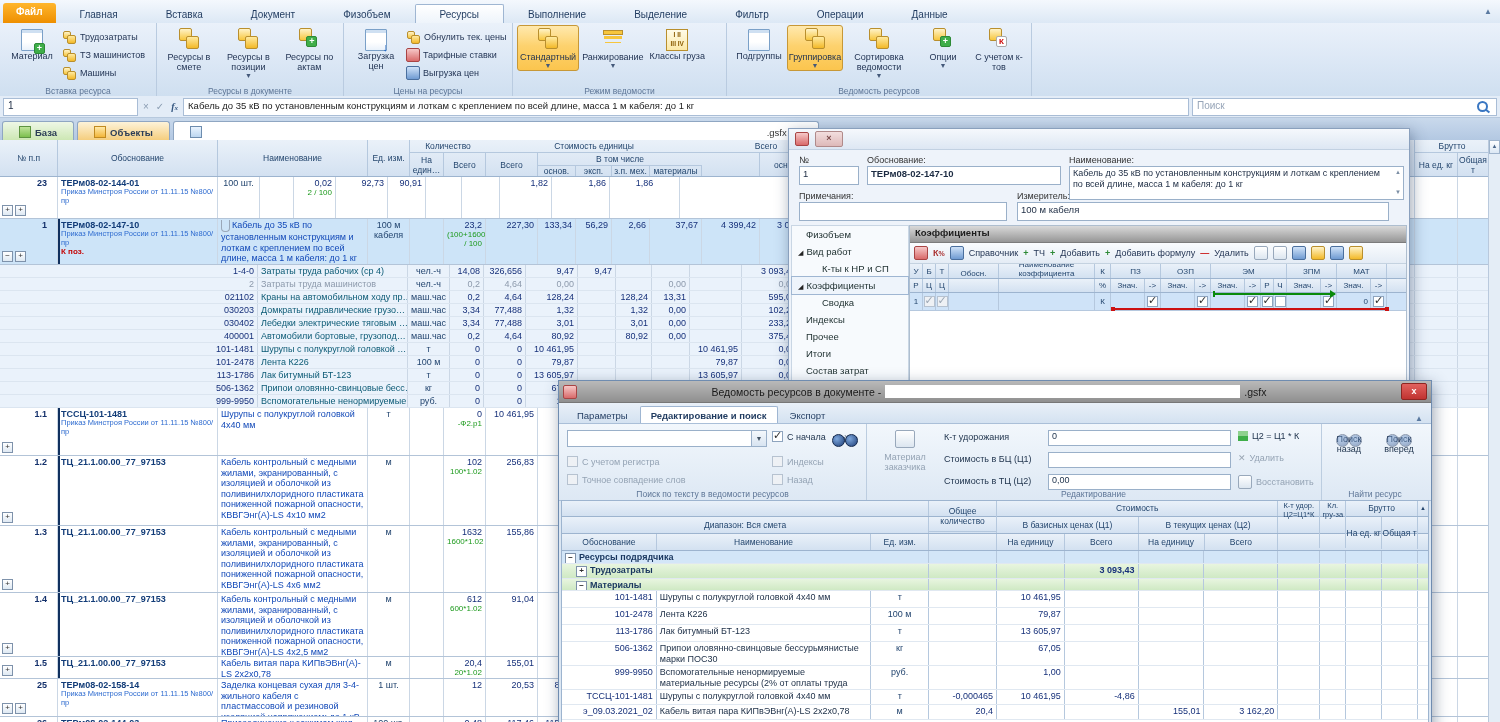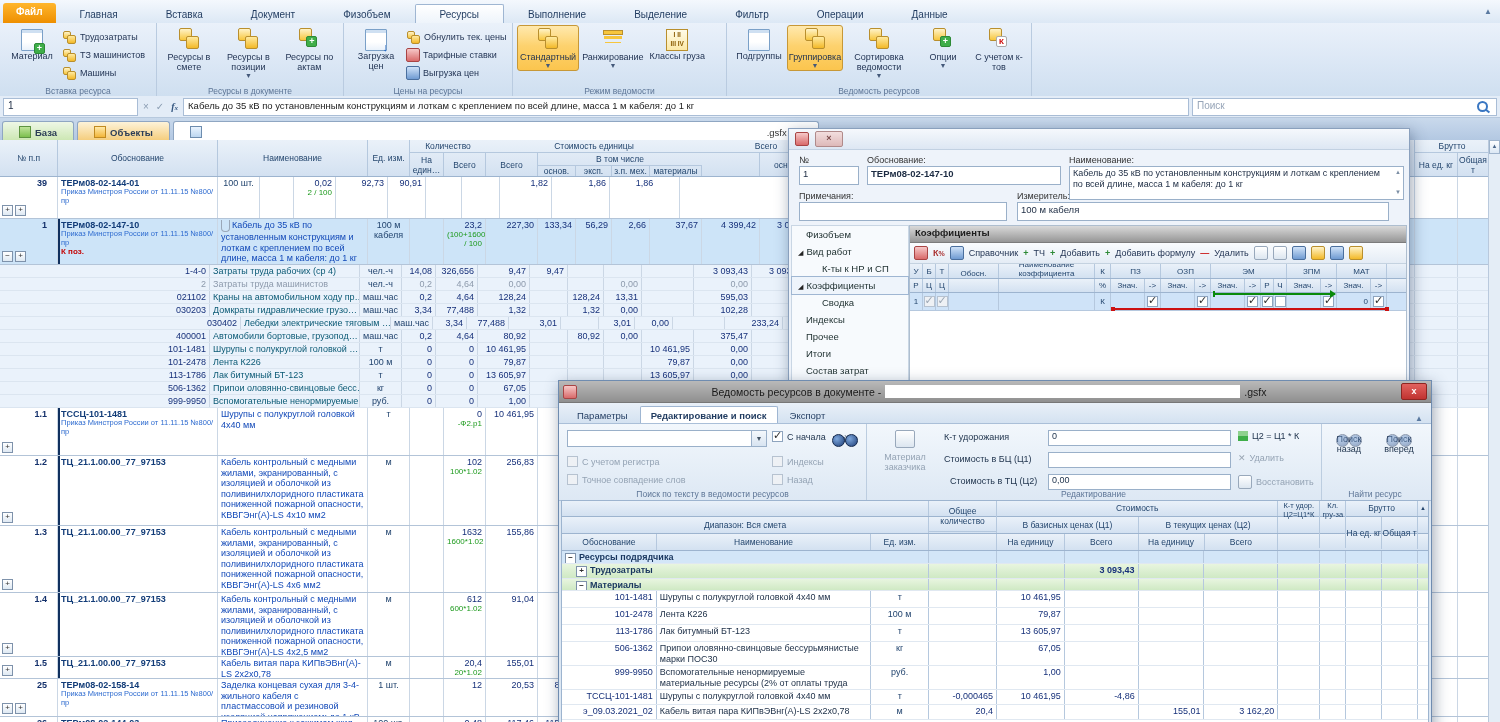--- a/index.html
+++ b/index.html
@@ -69,21 +69,21 @@
   
   .grid{position:absolute;left:0;top:140px;width:1500px;height:582px;background:#fff}
   .mthead{display:flex;height:36px;background:linear-gradient(#eaf1f9,#d3e1f1);border-bottom:1px solid #9db4cf;color:#24466e;font-size:8.5px}
   .hc{border-right:1px solid #b5c8de;display:flex;align-items:center;justify-content:center;text-align:center;overflow:hidden;box-sizing:border-box}
   .hstack{display:flex;flex-direction:column;box-sizing:border-box}
   .h1{height:12px;border-bottom:1px solid #b5c8de;display:flex;align-items:center;justify-content:center}
   .hrow{display:flex;flex:1}
   .w-exp{width:14px}.w-num{width:44px}.w-code{width:160px}.w-name{width:150px}.w-unit{width:42px}
   .w-qp{width:34px}.w-qt{width:42px}.w-ct{width:52px}.w-os{width:38px}.w-ek{width:36px}.w-zm{width:38px}
   .w-ma{width:52px}.w-to{width:58px}.w-oz{width:70px}.w-fill{flex:1}.w-bed{width:43px}.w-bt{width:31px}.w-sb{width:11px}
-  .w-rescode{width:210px}
+  .w-rescode{width:258px}
   .mt-row{display:flex;position:relative;border-bottom:1px solid #ccd8e6;overflow:hidden;box-sizing:border-box;background:#fff}
   .mt-row.pos{border-bottom-color:#b3c4d8}
   .mt-row.sel{background:#cde4f8}
   .mt-row.res{background:#eaf2fb;border-bottom-color:#dbe5f0}
   .mc{border-right:1px solid #cbd7e5;padding:1px 3px;overflow:hidden;box-sizing:border-box;font-size:9px}
   .num-c{text-align:right;font-weight:bold;color:#13306b;padding-right:10px}
   .val{text-align:right;color:#16307a;white-space:nowrap}
   .oz-c{text-align:center;color:#16307a;white-space:nowrap}
   .code-b{font-weight:bold;color:#123c78;font-size:9px;line-height:10px;white-space:nowrap}
   .order{color:#2f6cd0;font-size:7.5px;line-height:8.5px}
@@ -382,21 +382,21 @@
       <div class="hrow">
         <div class="hc w-bed">На ед. кг</div>
         <div class="hc w-bt">Общая т</div>
       </div>
     </div>
     <div class="hc w-sb" style="border-right:none"></div>
   </div>
   <div id="mt-rows">
       <div class="mt-row pos" style="height: 42px;">
         <div class="mc w-exp" style="border-right: none;"></div>
-        <div class="mc w-num num-c">39</div>
+        <div class="mc w-num num-c">23</div>
         <div class="mc w-code">
           <div class="code-b">ТЕРм08-02-144-01</div>
           <div class="order">Приказ Минстроя России от 11.11.15 №800/пр</div>
         </div>
         <div class="mc w-unit unit-c">100 шт.</div>
         <div class="mc w-qp"></div>
         <div class="mc w-qt">
           <div class="val">0,02</div>
           <div class="note">2 / 100</div>
         </div>
@@ -512,21 +512,21 @@
         <div class="mc w-ek val">1,32</div>
         <div class="mc w-zm val">0,00</div>
         <div class="mc w-ma val"></div>
         <div class="mc w-to val">102,28</div>
         <div class="mc w-oz oz-c"></div>
         <div class="mc w-fill"></div>
         <div class="mc w-bed"></div>
         <div class="mc w-bt"></div>
         <div class="w-sb"></div>
       </div>
-      <div class="mt-row res" style="height: 13px; padding-left: 31px;">
+      <div class="mt-row res" style="height: 13px;">
         <div class="mc w-rescode rcode">030402</div>
         <div class="mc w-name"><span class="rname">Лебедки электрические тяговым …</span></div>
         <div class="mc w-unit unit-c">маш.час</div>
         <div class="mc w-qp val">3,34</div>
         <div class="mc w-qt val">77,488</div>
         <div class="mc w-ct val">3,01</div>
         <div class="mc w-os val"></div>
         <div class="mc w-ek val">3,01</div>
         <div class="mc w-zm val">0,00</div>
         <div class="mc w-ma val"></div>
@@ -1036,21 +1036,21 @@
     </div>
     <div class="tgroup" style="left:307px;width:455px">
       <div class="tbtn dis" style="left:8px;top:6px;width:62px">
         <span class="mini" style="width:18px;height:16px"></span>
         <div class="bl dis">Материал заказчика</div>
       </div>
       <div class="fldlab" style="left:78px;top:8px">К-т удорожания</div>
       <div class="fld" style="left:182px;top:6px">0</div>
       <div class="fldlab" style="left:78px;top:30px">Стоимость в БЦ (Ц1)</div>
       <div class="fld" style="left:182px;top:28px"></div>
-      <div class="fldlab" style="left:84px;top:52px">Стоимость в ТЦ (Ц2)</div>
+      <div class="fldlab" style="left:78px;top:52px">Стоимость в ТЦ (Ц2)</div>
       <div class="fld" style="left:182px;top:50px">0,00</div>
       <div class="fitem" style="left:372px;top:7px">
           <span class="sq gq"></span>
           <span>Ц2 = Ц1 * К</span>
         </div>
       <div class="fitem dis" style="left:372px;top:29px">
           <span style="color:#9aa6b4">✕</span>
           <span>Удалить</span>
         </div>
       <div class="fitem dis" style="left:372px;top:51px">

